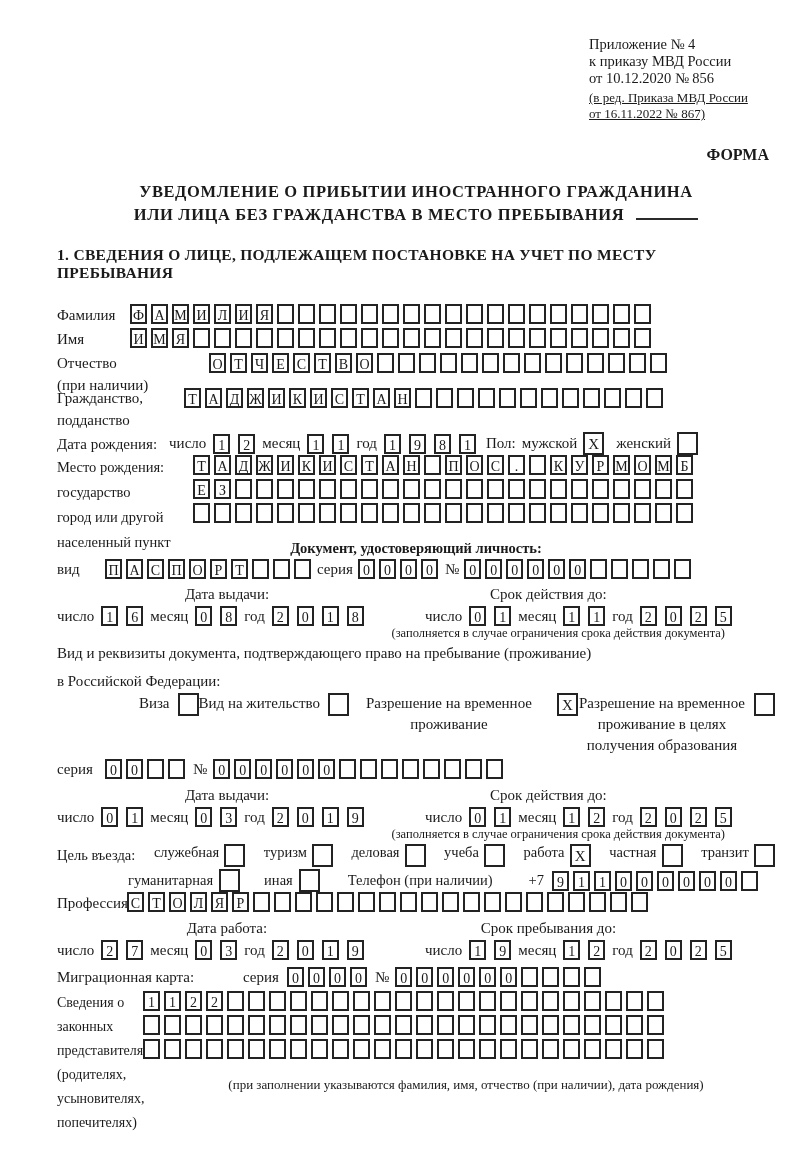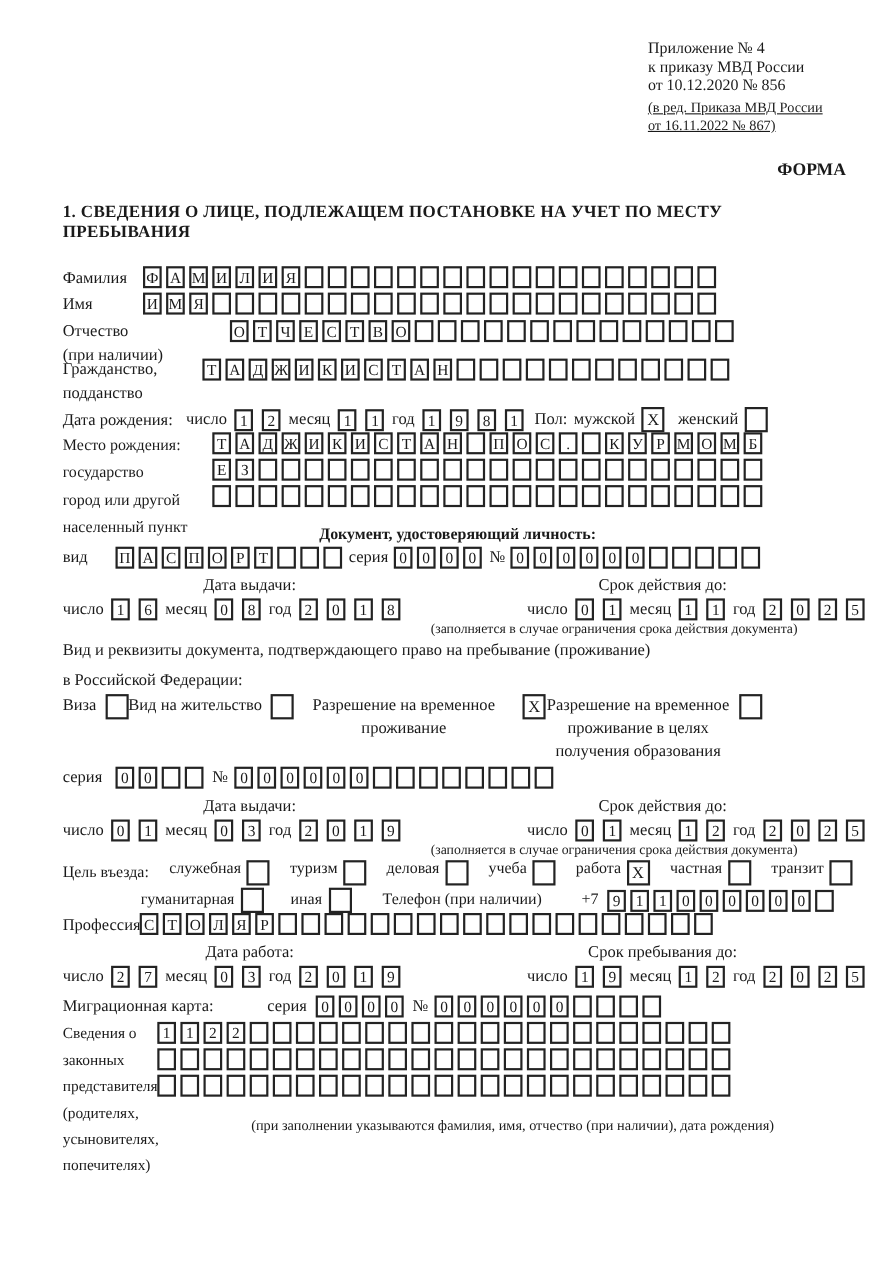--- a/index.html
+++ b/index.html
@@ -49,29 +49,29 @@
   .bp .blabels { flex:0 0 auto; width:136px; line-height:25px; font-size:14.5px; }
   .brows { display:flex; flex-direction:column; gap:4px; }
   .rep { display:flex; height:86px; }
   .rep .blabels { flex:0 0 auto; width:86px; line-height:24px; font-size:14px; }
 
   .docheading { text-align:center; font-weight:bold; font-size:14.5px; line-height:19px; }
 
   
   .cols { display:flex; }
   .cl { flex:0 0 auto; width:340px; }
-  .cr { flex:0 0 auto; margin-left:82px; }
+  .cr { flex:0 0 auto; margin-left:28px; }
   .dhead { text-align:center; font-size:15px; line-height:15px; margin-bottom:4px; }
   .cr .dhead { padding-right:60px; }
   .rnote { font-size:12.5px; text-align:right; padding-right:50px; line-height:15px; }
 
   .ptext { font-size:15px; line-height:18px; }
 
   
-  .optrow { display:flex; justify-content:flex-start; align-items:flex-start; }
+  .optrow { display:flex; justify-content:flex-end; align-items:flex-start; }
   .opt { display:flex; gap:8px; align-items:flex-start; }
   .opt .ol { line-height:21px; }
   .ow1 { width:200px; text-align:center; }
   .ow2 { width:168px; text-align:center; }
 
   
   .prow { display:flex; justify-content:space-between; align-items:center; font-size:14.5px; }
   .popt { display:flex; gap:5px; align-items:flex-start; }
   .prow2 { display:flex; align-items:center; padding-left:71px; font-size:14.5px; }
   .g24{margin-left:24px;} .g28{margin-left:28px;} .g8{margin-left:8px;} .g6{margin-left:6px;} .g36{margin-left:36px;}
@@ -87,20 +87,26 @@
     <div class="appx">
       <div>Приложение № 4</div>
       <div>к приказу МВД России</div>
       <div>от 10.12.2020 № 856</div>
       <div class="appxnote">(в ред. Приказа МВД России</div>
       <div class="appxnote" style="margin-top:0">от 16.11.2022 № 867)</div>
     </div>
     <div class="forma">ФОРМА</div>
   </div>
 
+  <div class="title">
+    <div>УВЕДОМЛЕНИЕ О ПРИБЫТИИ ИНОСТРАННОГО ГРАЖДАНИНА</div>
+    <div>
+      <span>ИЛИ ЛИЦА БЕЗ ГРАЖДАНСТВА В МЕСТО ПРЕБЫВАНИЯ</span><span class="blankline"></span>
+    </div>
+  </div>
 
   <div class="sec">1. СВЕДЕНИЯ О ЛИЦЕ, ПОДЛЕЖАЩЕМ ПОСТАНОВКЕ НА УЧЕТ ПО МЕСТУ ПРЕБЫВАНИЯ</div>
 
   <div class="frow mt22">
     <div class="rlabel w73">Фамилия</div>
     <div class="boxes">
         <span class="cbox">Ф</span>
         <span class="cbox">А</span>
         <span class="cbox">М</span>
         <span class="cbox">И</span>

